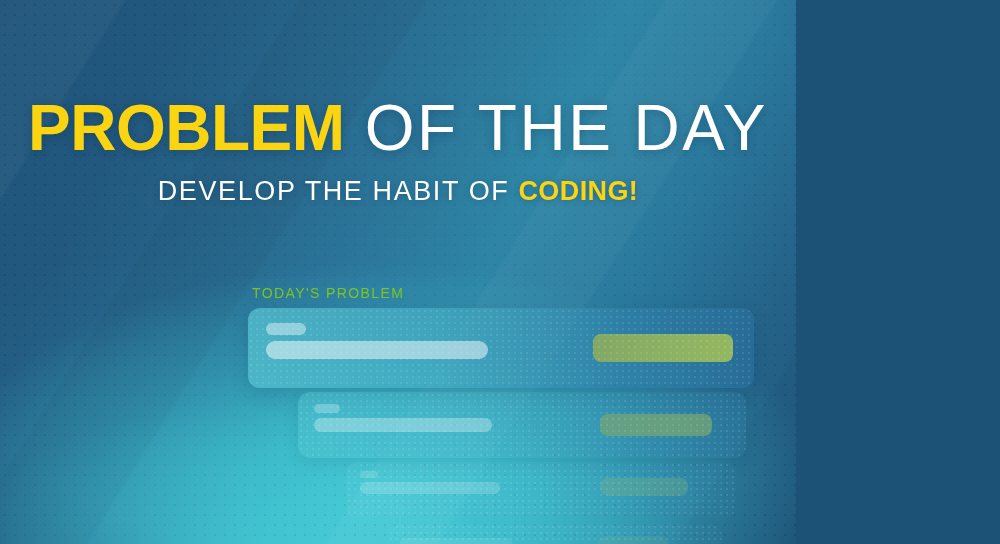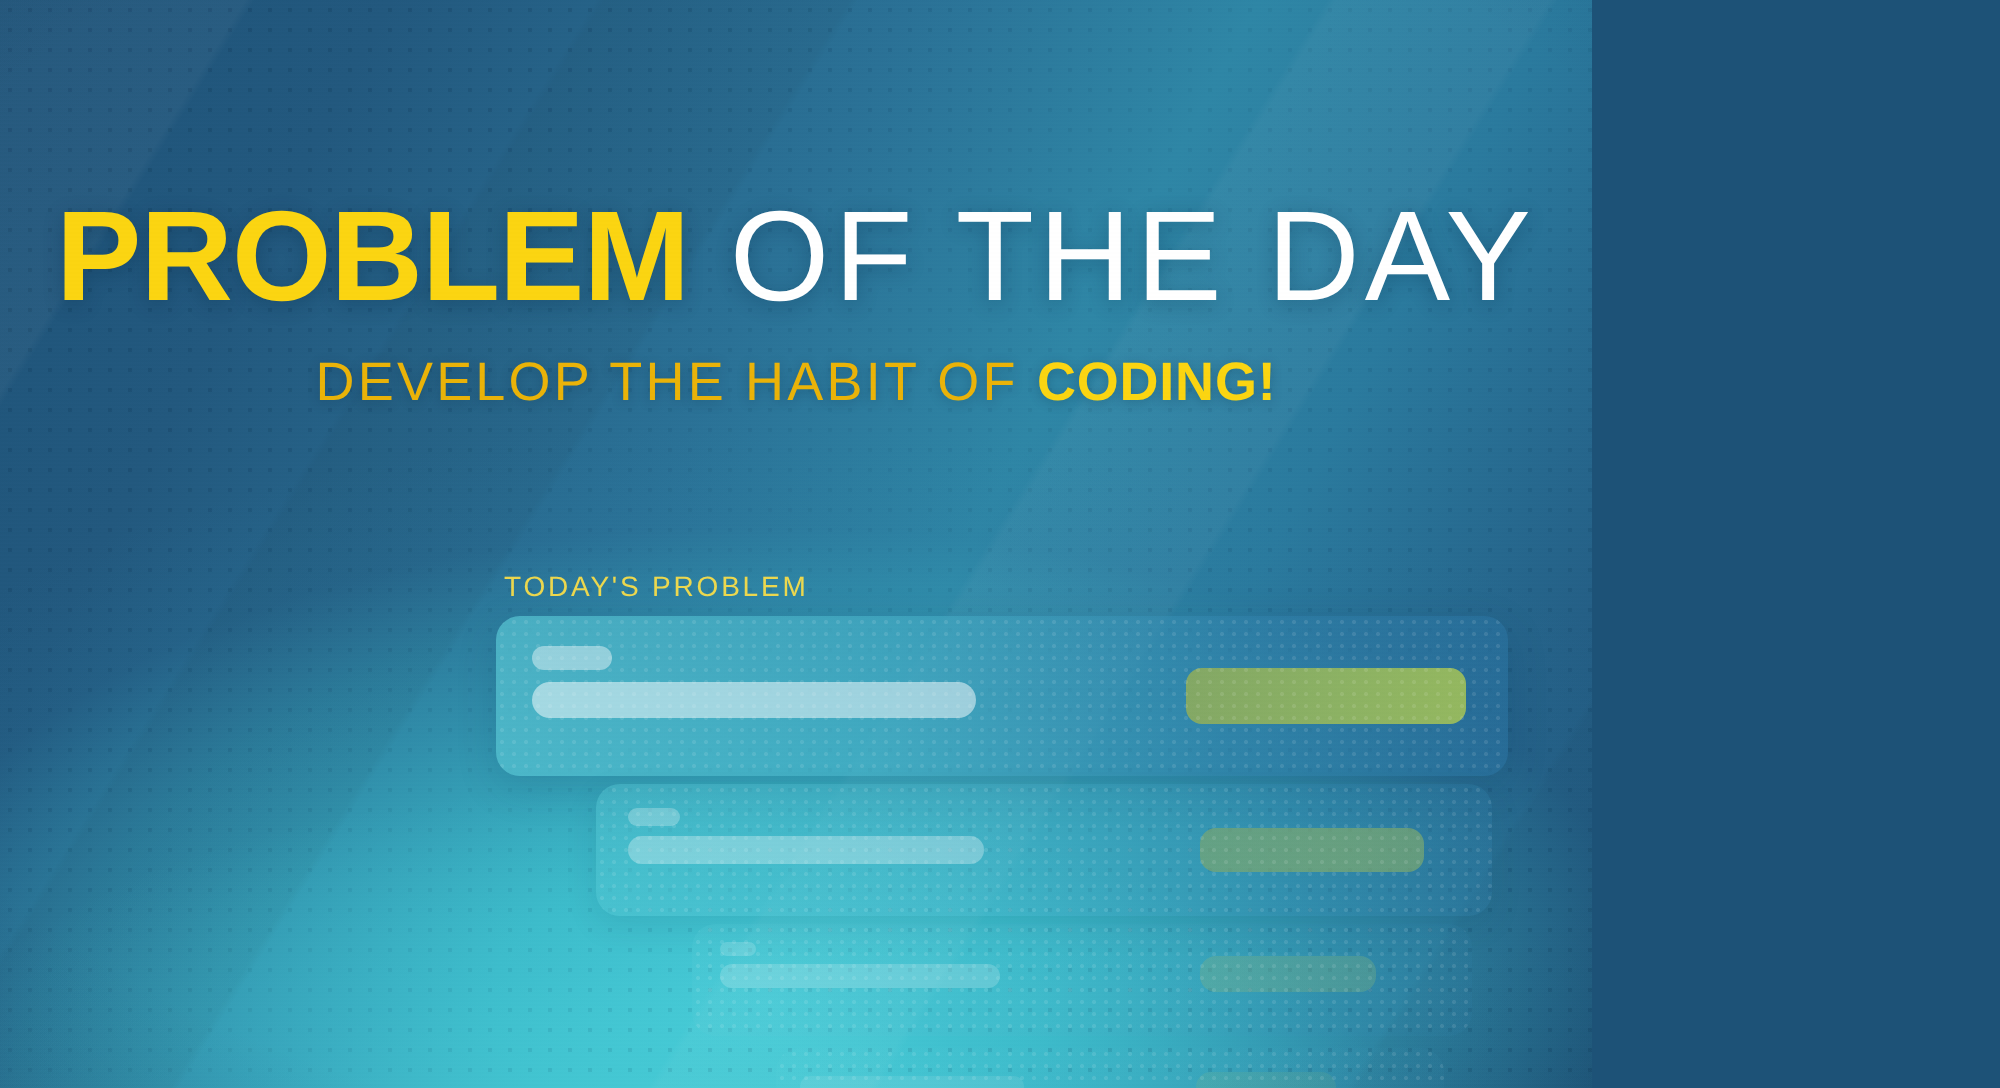--- a/index.html
+++ b/index.html
@@ -93,31 +93,31 @@
   }
   .subhead {
     position:absolute; left:0; right:0; top:178px;
     text-align:center;
     font-size:27px;
     line-height:1.0;
     white-space:nowrap;
     z-index:6;
     text-shadow:0 1px 6px rgba(8,40,68,0.28);
   }
-  .sub-light { color:#eab308; font-weight:normal; letter-spacing:1.6px; }
+  .sub-light { color:#ffffff; font-weight:normal; letter-spacing:1.6px; }
   .sub-bold  { color:#fbd511; font-weight:bold; letter-spacing:0.4px;margin-top:39px; }
 
   
   .section-label {
     position:absolute;
     left:252px; top:285px;
     font-size:14px;
     font-weight:normal;
     letter-spacing:1.4px;
-    color:#fde047;
+    color:#84cc16;
     opacity:0.92;
     z-index:5;
     text-align:center;
   }
 
   
   .card-stack { position:absolute; inset:0; z-index:4; }
 
   .skeleton-card {
     position:absolute;

